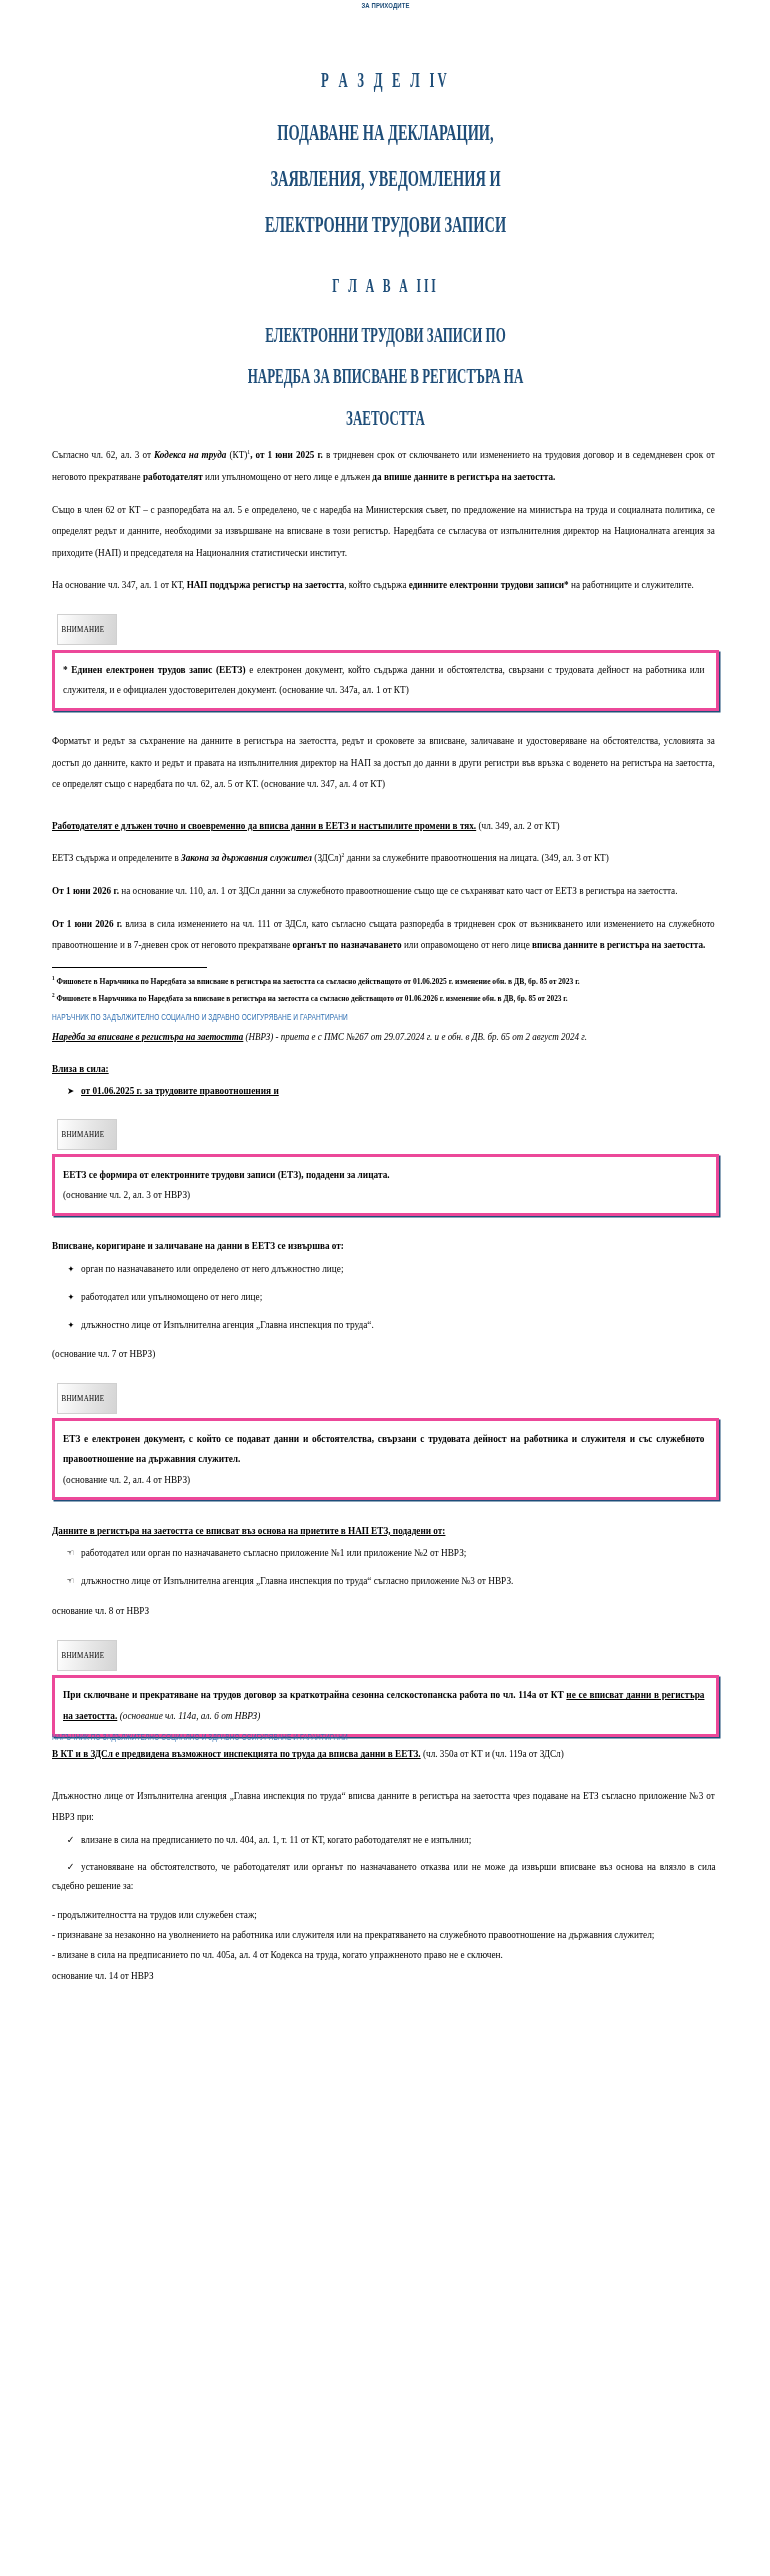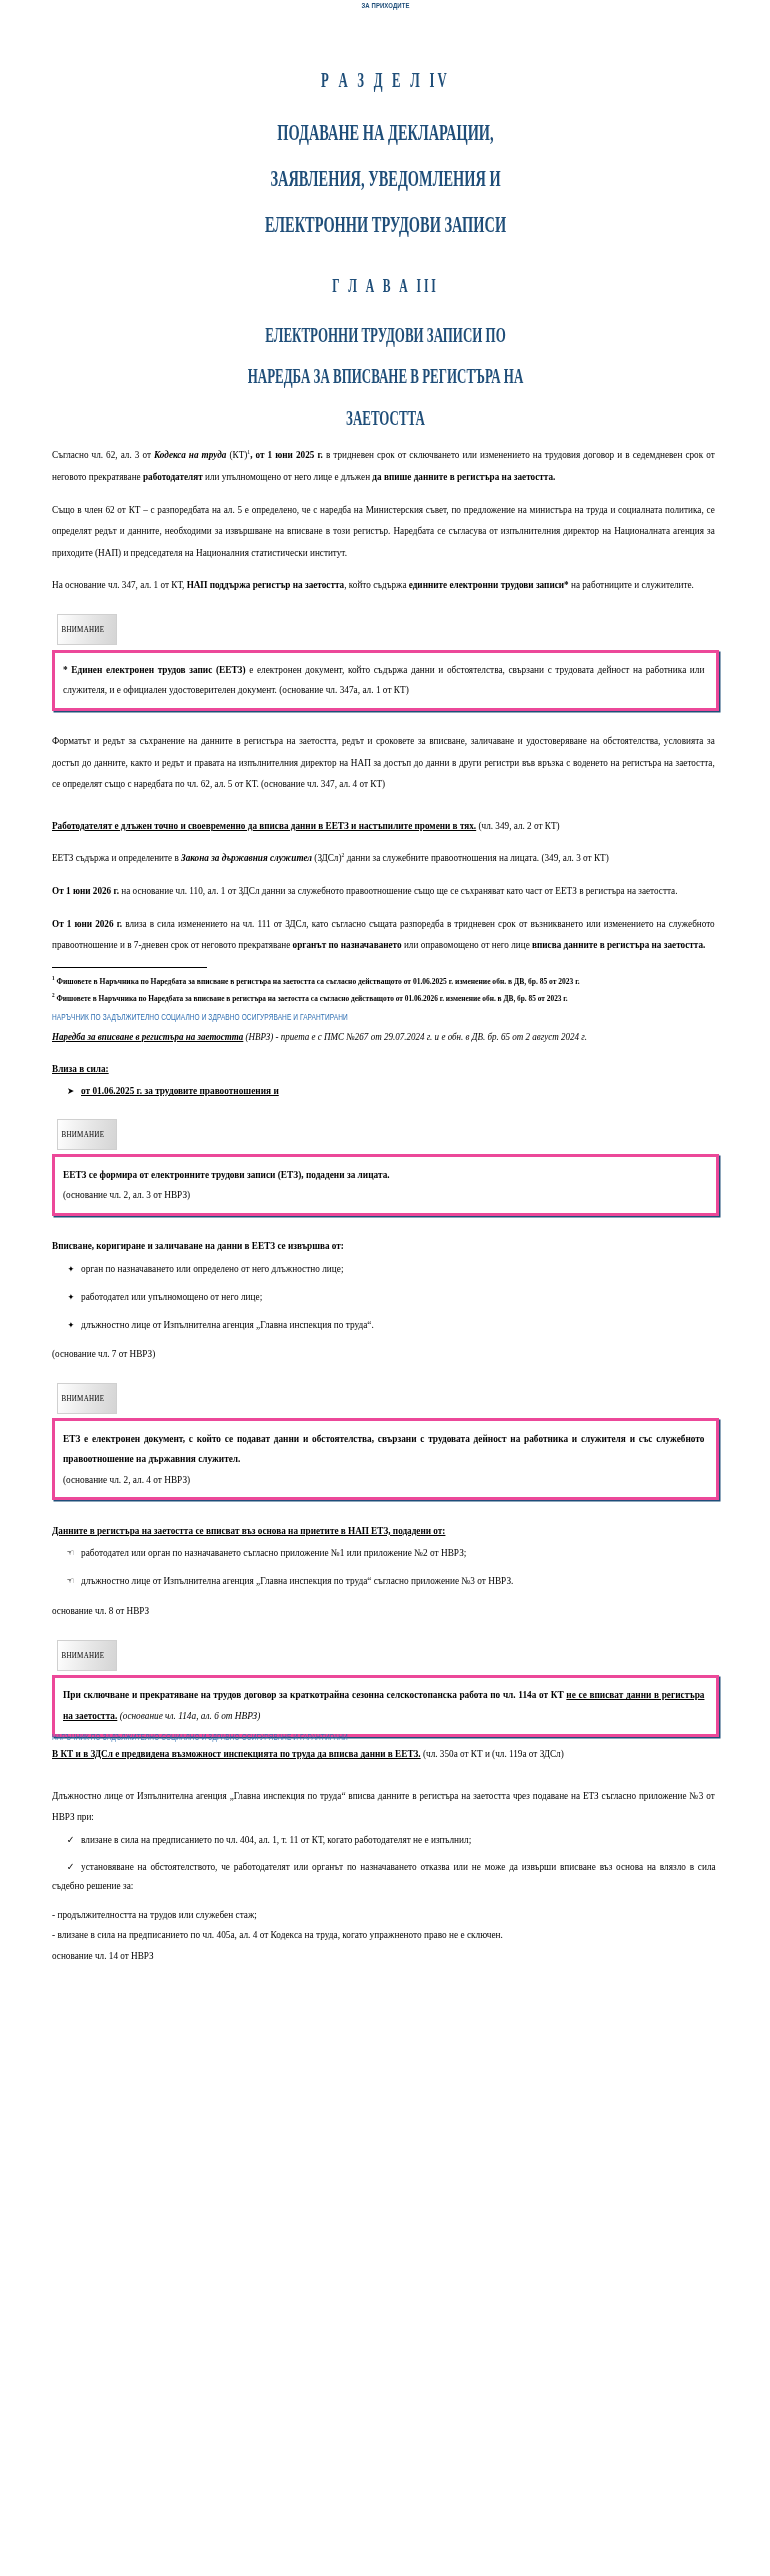--- a/index.html
+++ b/index.html
@@ -410,20 +410,23 @@
           <span class="bullet-glyph check">✓</span><span>установяване на обстоятелството, че работодателят или органът по назначаването отказва или не може да извърши вписване въз основа на влязло в сила съдебно решение за:</span>
         </span>
       </li>
     </ul>
 
     <ul class="dash-list">
       <li>
         <span class="li-inner">- продължителността на трудов или служебен стаж;</span>
       </li>
       <li>
+        <span class="li-inner">- признаване за незаконно на уволнението на работника или служителя или на прекратяването на служебното правоотношение на държавния служител;</span>
+      </li>
+      <li>
         <span class="li-inner">- влизане в сила на предписанието по чл. 405а, ал. 4 от Кодекса на труда, когато упражненото право не е сключен.</span>
       </li>
     </ul>
 
     <p class="body">основание чл. 14 от НВРЗ</p>
 
   </div>
 
 </div>
 

